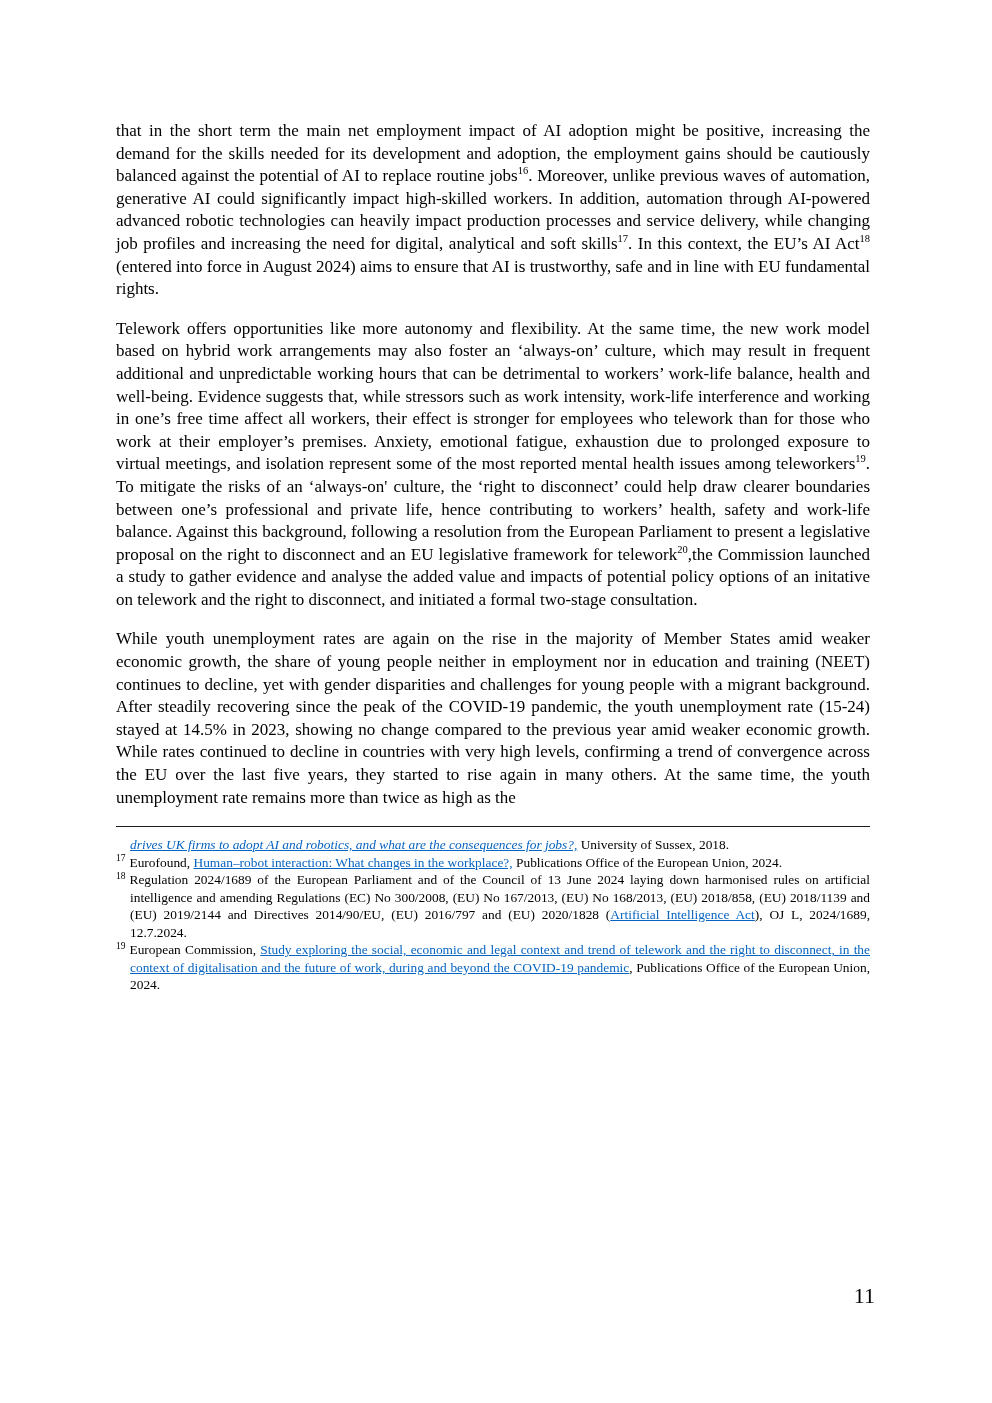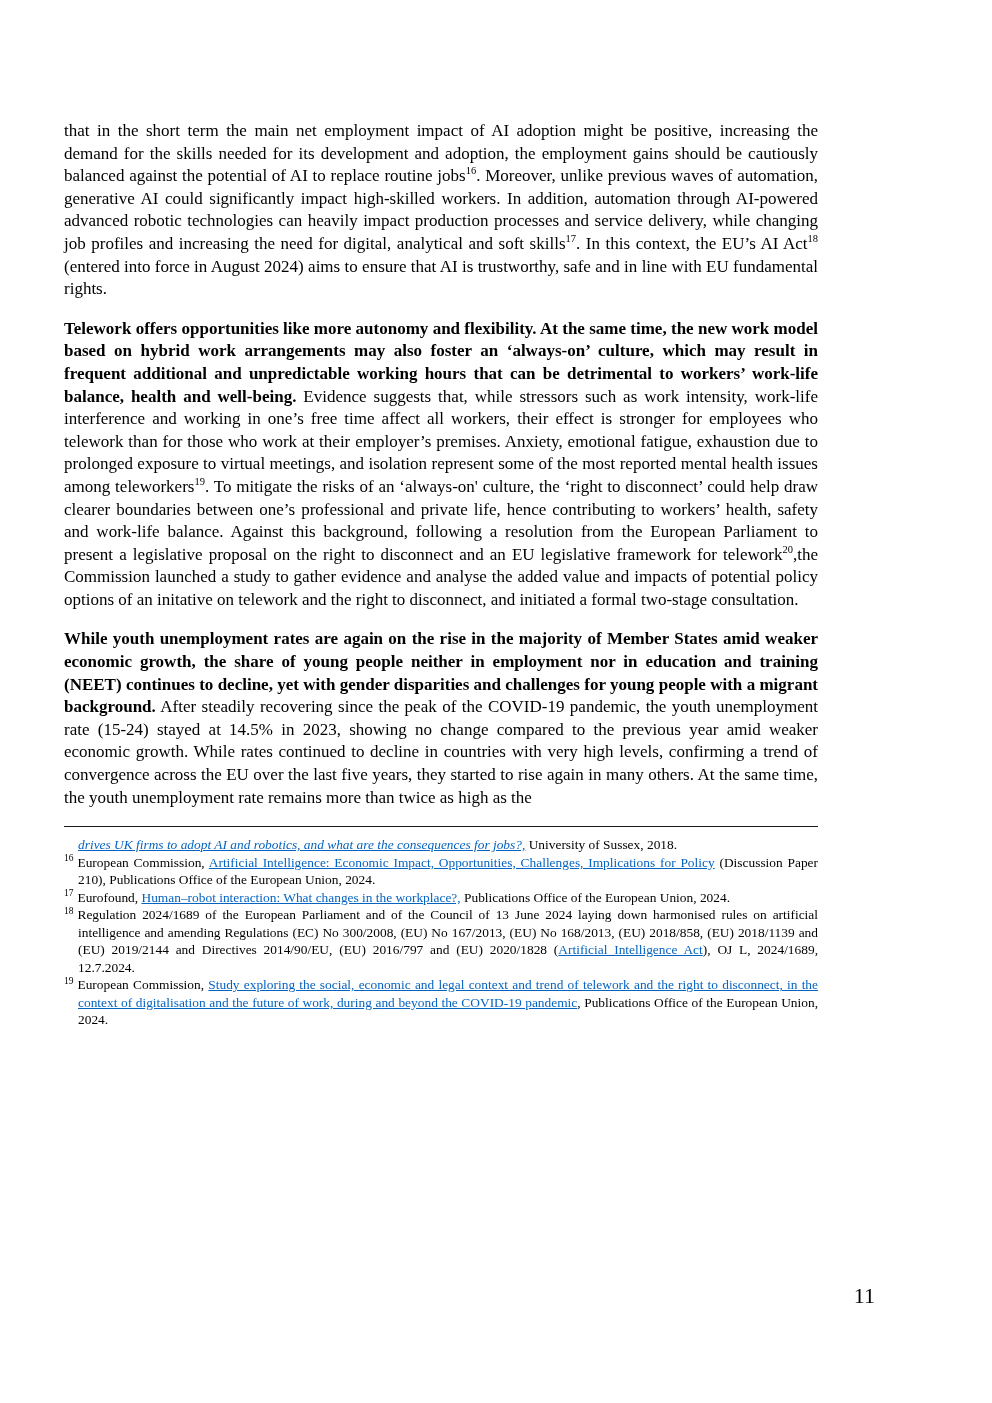--- a/index.html
+++ b/index.html
@@ -8,31 +8,31 @@
     background: #ffffff;
     color: #000000;
     font-family: "Liberation Serif", serif;
     -webkit-font-smoothing: antialiased;
   }
   .page {
     position: relative;
     width: 992px; height: 1403px;
     overflow: hidden;
     box-sizing: border-box;
-    padding: 120px 117px 0 64px;
+    padding: 120px 117px 0 116px;
     background: #ffffff;
   }
   .content { width: 754px; }
   .para {
     font-size: 17px;
     line-height: 22.6px;
     text-align: justify;
     margin: 0 0 17px 0;
   }
-  .para .bold { font-weight: bold; }
+  .para .bold { font-weight: normal; }
   sup.fn-ref {
     font-size: 10.5px;
     line-height: 0;
     vertical-align: super;
   }
   a.doc-link {
     color: var(--link-color, #0563C1);
     text-decoration: underline;
     cursor: pointer;
   }
@@ -71,19 +71,18 @@
 
 <div class="page">
   <div class="content" id="content">
       <p class="para"><span class="">that in the short term the main net employment impact of AI adoption might be positive, increasing the demand for the skills needed for its development and adoption, the employment gains should be cautiously balanced against the potential of AI to replace routine jobs</span><sup class="fn-ref">16</sup><span class="">. Moreover, unlike previous waves of automation, generative AI could significantly impact high-skilled workers. In addition, automation through AI-powered advanced robotic technologies can heavily impact production processes and service delivery, while changing job profiles and increasing the need for digital, analytical and soft skills</span><sup class="fn-ref">17</sup><span class="">. In this context, the EU’s AI Act</span><sup class="fn-ref">18</sup><span class=""> (entered into force in August 2024) aims to ensure that AI is trustworthy, safe and in line with EU fundamental rights.</span></p>
       <p class="para"><span class="bold">Telework offers opportunities like more autonomy and flexibility. At the same time, the new work model based on hybrid work arrangements may also foster an ‘always-on’ culture, which may result in frequent additional and unpredictable working hours that can be detrimental to workers’ work-life balance, health and well-being.</span><span class=""> Evidence suggests that, while stressors such as work intensity, work-life interference and working in one’s free time affect all workers, their effect is stronger for employees who telework than for those who work at their employer’s premises. Anxiety, emotional fatigue, exhaustion due to prolonged exposure to virtual meetings, and isolation represent some of the most reported mental health issues among teleworkers</span><sup class="fn-ref">19</sup><span class="">. To mitigate the risks of an ‘always-on' culture, the ‘right to disconnect’ could help draw clearer boundaries between one’s professional and private life, hence contributing to workers’ health, safety and work-life balance. Against this background, following a resolution from the European Parliament to present a legislative proposal on the right to disconnect and an EU legislative framework for telework</span><sup class="fn-ref">20</sup><span class="">,the Commission launched a study to gather evidence and analyse the added value and impacts of potential policy options of an initative on telework and the right to disconnect, and initiated a formal two-stage consultation.</span></p>
       <p class="para"><span class="bold">While youth unemployment rates are again on the rise in the majority of Member States amid weaker economic growth, the share of young people neither in employment nor in education and training (NEET) continues to decline, yet with gender disparities and challenges for young people with a migrant background.</span><span class=""> After steadily recovering since the peak of the COVID-19 pandemic, the youth unemployment rate (15-24) stayed at 14.5% in 2023, showing no change compared to the previous year amid weaker economic growth. While rates continued to decline in countries with very high levels, confirming a trend of convergence across the EU over the last five years, they started to rise again in many others. At the same time, the youth unemployment rate remains more than twice as high as the</span></p>
     </div>
   <div class="fn-area" id="fn-area">
     <div class="fn-sep"></div>
   <div class="footnote cont"><a class="doc-link italic" href="#">drives UK firms to adopt AI and robotics, and what are the consequences for jobs?,</a><span class=""> University of Sussex, 2018.</span></div>
-      <div class="footnote"><sup class="fn-num">16</sup><span class="">European Commission, </span><a class="doc-link" href="#">Artificial Intelligence: Economic Impact, Opportunities, Challenges, Implications for Policy</a><span class=""> (Discussion Paper 210), Publications Office of the European Union, 2024.</span></div>
       <div class="footnote"><sup class="fn-num">17</sup><span class="">Eurofound, </span><a class="doc-link" href="#">Human–robot interaction: What changes in the workplace?,</a><span class=""> Publications Office of the European Union, 2024.</span></div>
       <div class="footnote"><sup class="fn-num">18</sup><span class="">Regulation 2024/1689 of the European Parliament and of the Council of 13 June 2024 laying down harmonised rules on artificial intelligence and amending Regulations (EC) No 300/2008, (EU) No 167/2013, (EU) No 168/2013, (EU) 2018/858, (EU) 2018/1139 and (EU) 2019/2144 and Directives 2014/90/EU, (EU) 2016/797 and (EU) 2020/1828 (</span><a class="doc-link" href="#">Artificial Intelligence Act</a><span class="">), OJ L, 2024/1689, 12.7.2024.</span></div>
       <div class="footnote"><sup class="fn-num">19</sup><span class="">European Commission, </span><a class="doc-link" href="#">Study exploring the social, economic and legal context and trend of telework and the right to disconnect, in the context of digitalisation and the future of work, during and beyond the COVID-19 pandemic</a><span class="">, Publications Office of the European Union, 2024.</span></div>
     </div>
   <div class="page-number">11</div>
 </div>
 
 </body></html>

